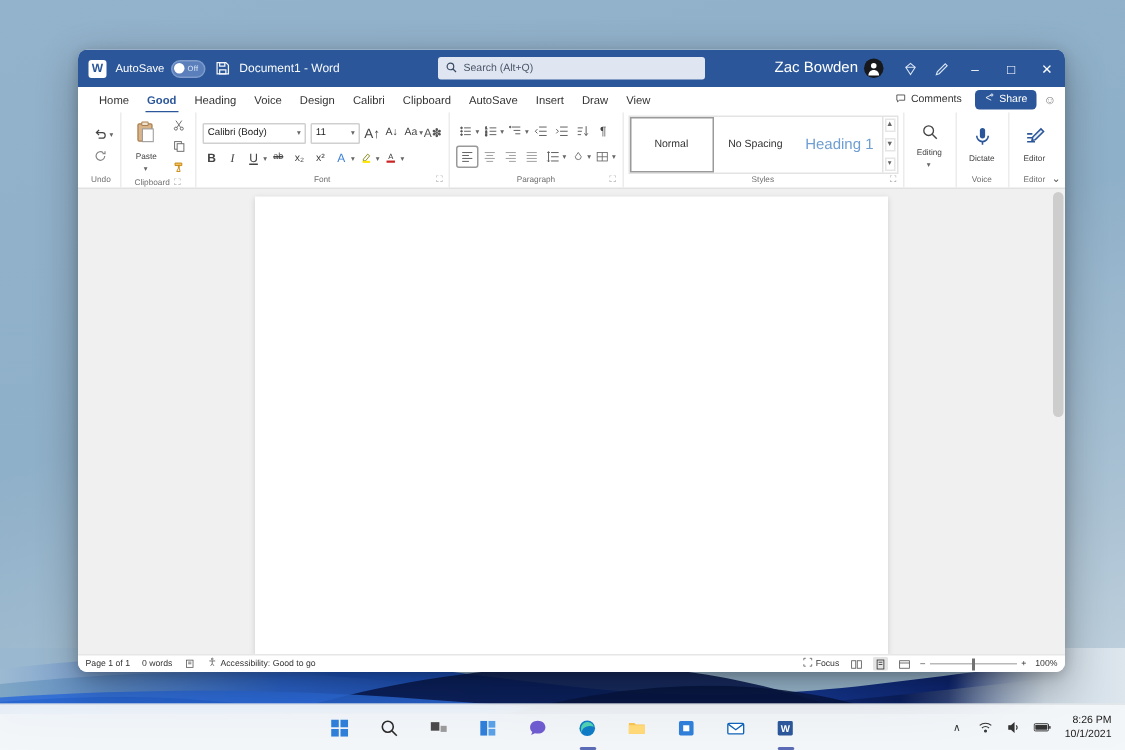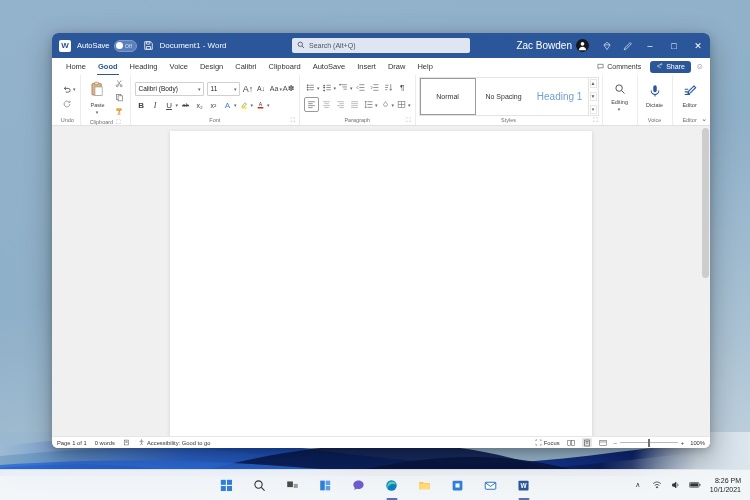--- a/index.html
+++ b/index.html
@@ -239,21 +239,21 @@
     <span class="rtab">Home</span>
     <span class="rtab active">Good</span>
     <span class="rtab">Heading</span>
     <span class="rtab">Voice</span>
     <span class="rtab">Design</span>
     <span class="rtab">Calibri</span>
     <span class="rtab">Clipboard</span>
     <span class="rtab">AutoSave</span>
     <span class="rtab">Insert</span>
     <span class="rtab">Draw</span>
-    <span class="rtab">Help</span>
+    <span class="rtab">View</span>
     <span class="tabs-right">
       <span class="comments-btn">
         <span>
           <svg viewBox="0 0 16 16" width="7" height="7" fill="none" stroke="#444" stroke-width="1.3">
             <path d="M2 3h12v8H6l-3 2.5V11H2z"></path>
             </svg>
         </span>
         <span>Comments</span>
       </span>
       <span class="share-btn">

